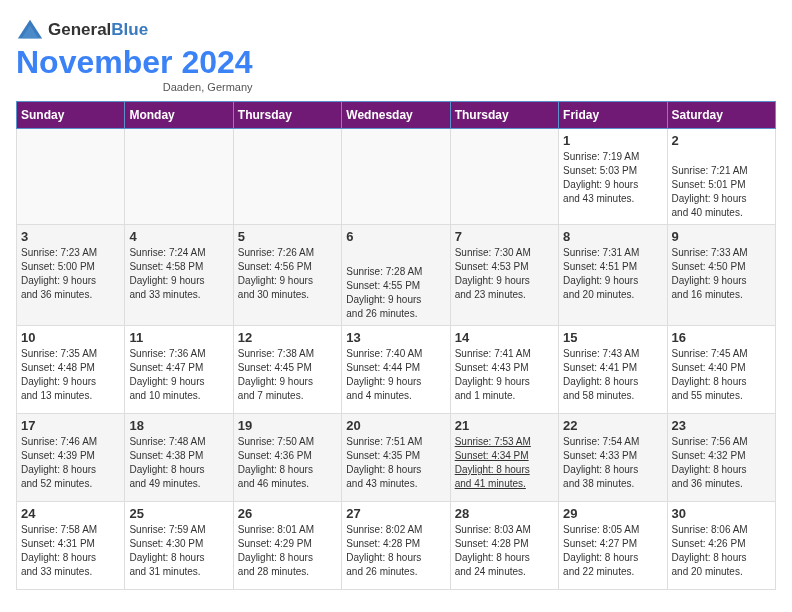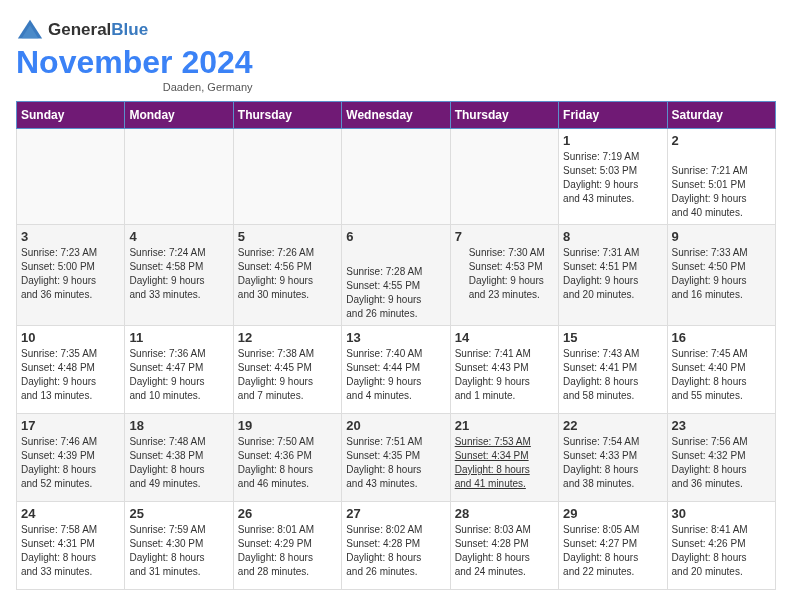--- a/index.html
+++ b/index.html
@@ -155,21 +155,21 @@
         </td>
         <td>
           <span class="day-number">6</span>
           <div class="day-info" style="white-space: pre-line; margin-top: 21px;">Sunrise: 7:28 AM
 Sunset: 4:55 PM
 Daylight: 9 hours
 and 26 minutes.</div>
         </td>
         <td>
           <span class="day-number">7</span>
-          <div class="day-info" style="white-space: pre-line; margin-left: 14px;">Sunrise: 7:30 AM
+          <div class="day-info" style="white-space: pre-line;">Sunrise: 7:30 AM
 Sunset: 4:53 PM
 Daylight: 9 hours
 and 23 minutes.</div>
         </td>
         <td>
           <span class="day-number">8</span>
           <div class="day-info" style="white-space: pre-line;">Sunrise: 7:31 AM
 Sunset: 4:51 PM
 Daylight: 9 hours
 and 20 minutes.</div>
@@ -322,20 +322,20 @@
         </td>
         <td>
           <span class="day-number">29</span>
           <div class="day-info" style="white-space: pre-line;">Sunrise: 8:05 AM
 Sunset: 4:27 PM
 Daylight: 8 hours
 and 22 minutes.</div>
         </td>
         <td>
           <span class="day-number">30</span>
-          <div class="day-info" style="white-space: pre-line;">Sunrise: 8:41 AM
+          <div class="day-info" style="white-space: pre-line;">Sunrise: 8:06 AM
 Sunset: 4:26 PM
 Daylight: 8 hours
 and 20 minutes.</div>
         </td>
       </tr>
     </tbody>
 </table>
 
 </body></html>

